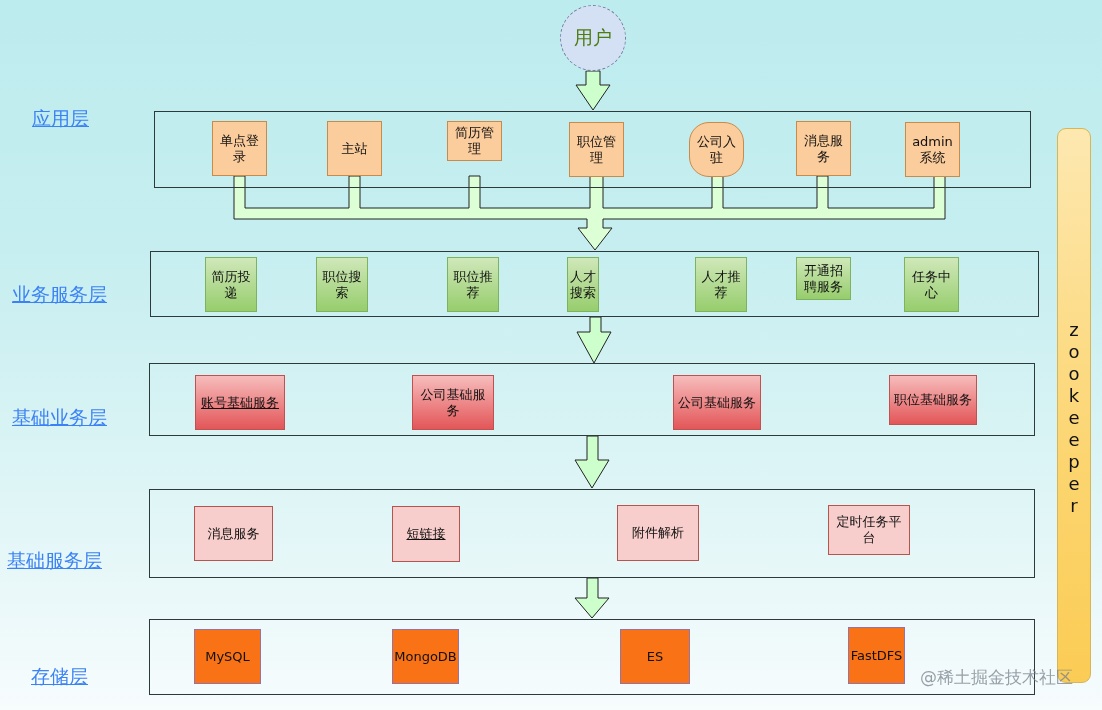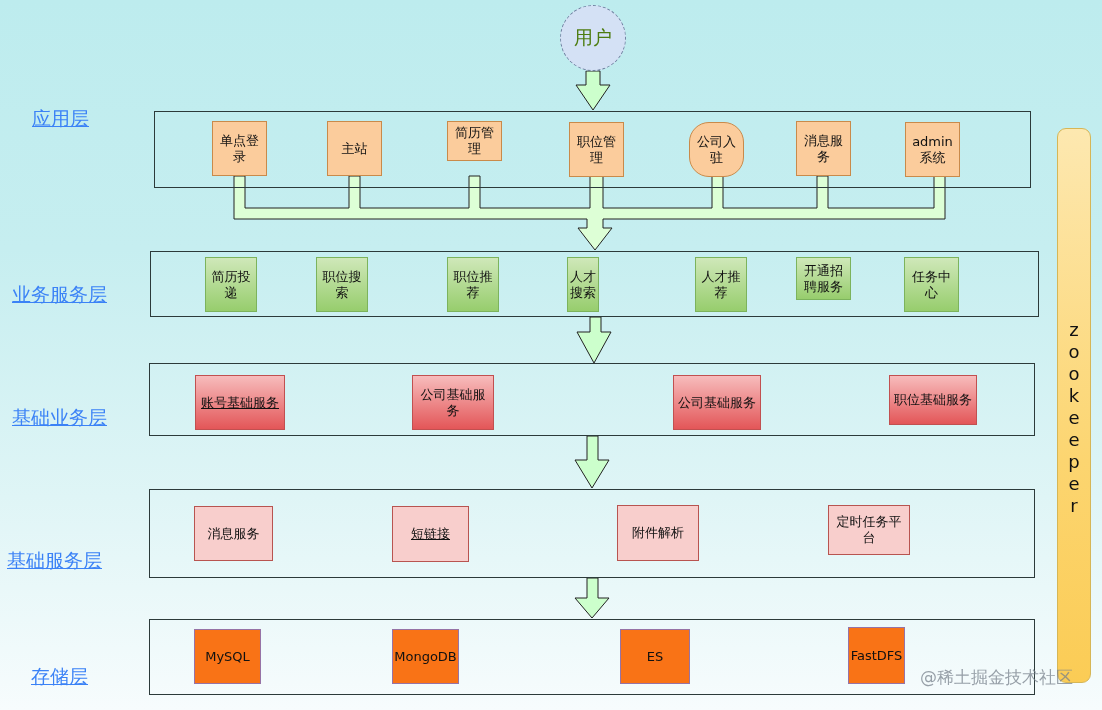--- a/index.html
+++ b/index.html
@@ -100,21 +100,21 @@
 <div class="node green" style="left:688px;top:257px;width:52px;height:55px;margin-left:7px;">人才推荐</div>
 <div class="node green" style="left:796px;top:257px;width:55px;height:43px;">开通招聘服务</div>
 <div class="node green" style="left:904px;top:257px;width:55px;height:55px;">任务中心</div>
 
 <div class="node red" style="left:195px;top:375px;width:90px;height:55px;text-decoration:underline;">账号基础服务</div>
 <div class="node red" style="left:412px;top:375px;width:82px;height:55px;">公司基础服务</div>
 <div class="node red" style="left:673px;top:375px;width:88px;height:55px;">公司基础服务</div>
 <div class="node red" style="left:889px;top:375px;width:88px;height:50px;">职位基础服务</div>
 
 <div class="node pink" style="left:194px;top:506px;width:79px;height:55px;text-align:center;">消息服务</div>
-<div class="node pink" style="left:392px;top:506px;width:77px;height:56px;text-decoration:underline;">短链接</div>
+<div class="node pink" style="left:392px;top:506px;width:68px;height:56px;text-decoration:underline;">短链接</div>
 <div class="node pink" style="left:617px;top:505px;width:82px;height:56px;">附件解析</div>
 <div class="node pink" style="left:828px;top:505px;width:82px;height:50px;">定时任务平台</div>
 
 <div class="node purple" style="left:194px;top:629px;width:67px;height:55px;">MySQL</div>
 <div class="node purple" style="left:392px;top:629px;width:67px;height:55px;text-align:center;">MongoDB</div>
 <div class="node purple" style="left:620px;top:629px;width:70px;height:55px;">ES</div>
 <div class="node purple" style="left:848px;top:627px;width:57px;height:57px;">FastDFS</div>
 
 <div class="zk">
   <div class="zk-text">zookeeper</div>

